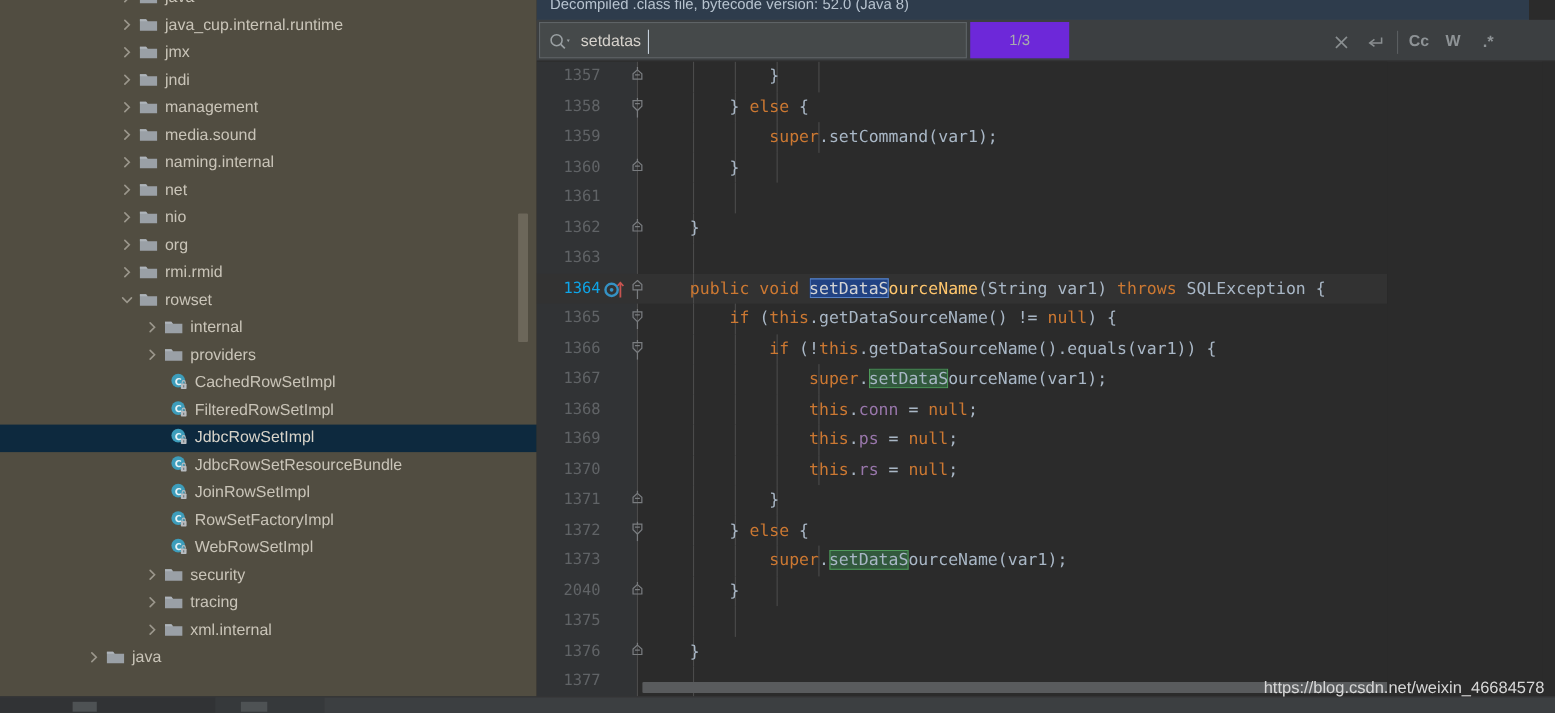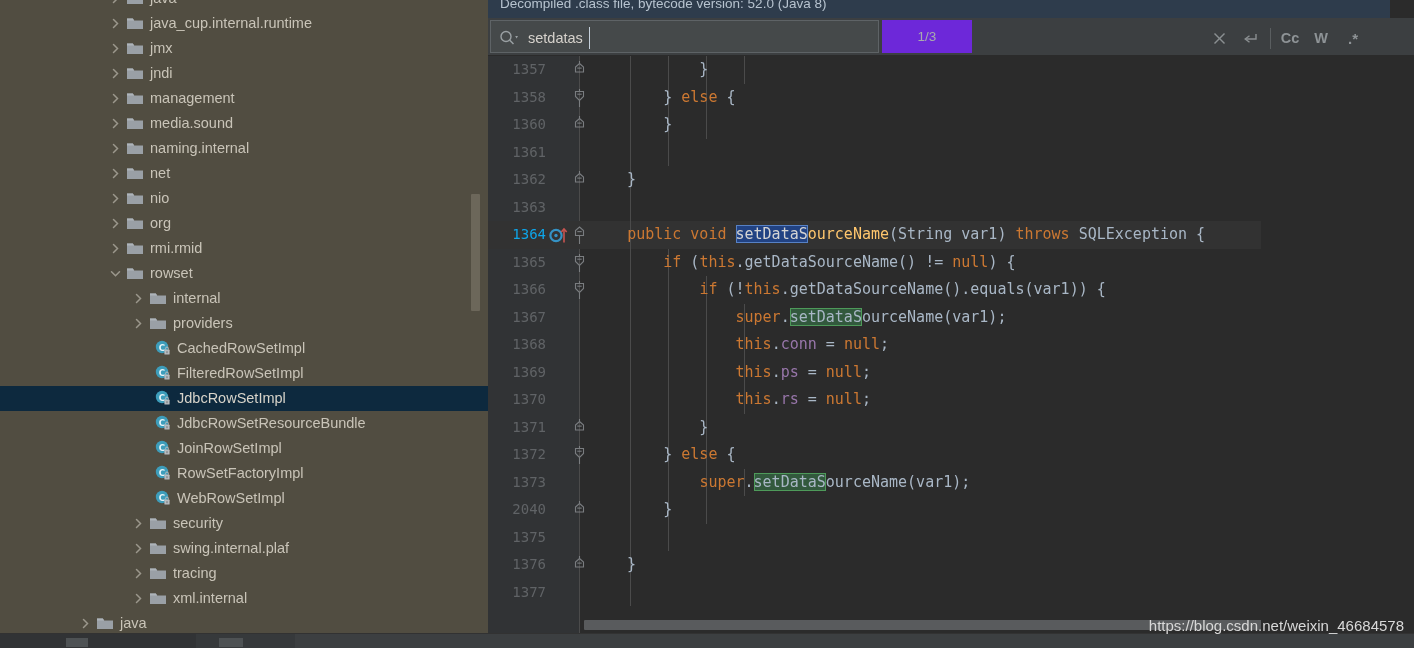--- a/index.html
+++ b/index.html
@@ -490,26 +490,20 @@
               <path d="M3.5 1.5 L7.5 5.5 L3.5 9.5" fill="none" stroke="#9b978c" stroke-width="1.5" stroke-linecap="round"></path>
             </svg></span><span class="folder-icon"><svg width="16" height="13" viewBox="0 0 16 13">
               <path d="M0 1.5 L5.8 1.5 L7.2 3.4 L16 3.4 L16 12 L0 12 Z" fill="#9aa0a6"></path>
               <path d="M0 1.5 L5.8 1.5 L7.2 3.4 L0 3.4 Z" fill="#aeb4ba"></path>
             </svg></span><span class="tree-label">security</span></div>
         <div class="tree-row"><span style="display: inline-block; width: 133px;"></span><span class="arrow"><svg width="11" height="11" viewBox="0 0 11 11">
               <path d="M3.5 1.5 L7.5 5.5 L3.5 9.5" fill="none" stroke="#9b978c" stroke-width="1.5" stroke-linecap="round"></path>
             </svg></span><span class="folder-icon"><svg width="16" height="13" viewBox="0 0 16 13">
               <path d="M0 1.5 L5.8 1.5 L7.2 3.4 L16 3.4 L16 12 L0 12 Z" fill="#9aa0a6"></path>
               <path d="M0 1.5 L5.8 1.5 L7.2 3.4 L0 3.4 Z" fill="#aeb4ba"></path>
-            </svg></span><span class="tree-label">swing.internal.plaf</span></div>
-        <div class="tree-row"><span style="display: inline-block; width: 133px;"></span><span class="arrow"><svg width="11" height="11" viewBox="0 0 11 11">
-              <path d="M3.5 1.5 L7.5 5.5 L3.5 9.5" fill="none" stroke="#9b978c" stroke-width="1.5" stroke-linecap="round"></path>
-            </svg></span><span class="folder-icon"><svg width="16" height="13" viewBox="0 0 16 13">
-              <path d="M0 1.5 L5.8 1.5 L7.2 3.4 L16 3.4 L16 12 L0 12 Z" fill="#9aa0a6"></path>
-              <path d="M0 1.5 L5.8 1.5 L7.2 3.4 L0 3.4 Z" fill="#aeb4ba"></path>
             </svg></span><span class="tree-label">tracing</span></div>
         <div class="tree-row"><span style="display: inline-block; width: 133px;"></span><span class="arrow"><svg width="11" height="11" viewBox="0 0 11 11">
               <path d="M3.5 1.5 L7.5 5.5 L3.5 9.5" fill="none" stroke="#9b978c" stroke-width="1.5" stroke-linecap="round"></path>
             </svg></span><span class="folder-icon"><svg width="16" height="13" viewBox="0 0 16 13">
               <path d="M0 1.5 L5.8 1.5 L7.2 3.4 L16 3.4 L16 12 L0 12 Z" fill="#9aa0a6"></path>
               <path d="M0 1.5 L5.8 1.5 L7.2 3.4 L0 3.4 Z" fill="#aeb4ba"></path>
             </svg></span><span class="tree-label">xml.internal</span></div>
         <div class="tree-row"><span style="display: inline-block; width: 80px;"></span><span class="arrow"><svg width="11" height="11" viewBox="0 0 11 11">
               <path d="M3.5 1.5 L7.5 5.5 L3.5 9.5" fill="none" stroke="#9b978c" stroke-width="1.5" stroke-linecap="round"></path>
             </svg></span><span class="folder-icon"><svg width="16" height="13" viewBox="0 0 16 13">
@@ -570,20 +564,21 @@
                 <line x1="5.5" y1="0" x2="5.5" y2="2.5" stroke="#7a7d80" stroke-width="1.1"></line>
                 <path d="M5.5 2.5 L9.5 6.1 L9.5 11 L1.5 11 L1.5 6.1 Z" fill="none" stroke="#7a7d80" stroke-width="1.1"></path>
                 <line x1="3.3" y1="7.1" x2="7.7" y2="7.1" stroke="#7a7d80" stroke-width="1.1"></line>
               </svg></span><span class="code-text"><span class="pun">            }</span></span></div>
           <div class="code-line"><span class="guide g1"></span><span class="guide g2"></span><span class="guide g3"></span><span class="ln">1358</span><span class="fold"><svg width="11" height="18" viewBox="0 0 11 18">
                 <line x1="5.5" y1="0" x2="5.5" y2="2.5" stroke="#7a7d80" stroke-width="1.1"></line>
                 <path d="M1.5 2.5 L9.5 2.5 L9.5 7.5 L5.5 11.5 L1.5 7.5 Z" fill="none" stroke="#7a7d80" stroke-width="1.1"></path>
                 <line x1="3.3" y1="5.2" x2="7.7" y2="5.2" stroke="#7a7d80" stroke-width="1.1"></line>
                 <line x1="5.5" y1="11.5" x2="5.5" y2="18" stroke="#7a7d80" stroke-width="1.1"></line>
               </svg></span><span class="code-text"><span class="pun">        } </span><span class="kw">else</span><span class="pun"> {</span></span></div>
+          <div class="code-line"><span class="guide g1"></span><span class="guide g2"></span><span class="guide g3"></span><span class="guide g4"></span><span class="ln">1359</span><span class="code-text"><span class="pun">            </span><span class="kw">super</span><span class="pun">.</span><span class="typ">setCommand</span><span class="pun">(var1);</span></span></div>
           <div class="code-line"><span class="guide g1"></span><span class="guide g2"></span><span class="guide g3"></span><span class="ln">1360</span><span class="fold"><svg width="11" height="18" viewBox="0 0 11 18">
                 <line x1="5.5" y1="0" x2="5.5" y2="2.5" stroke="#7a7d80" stroke-width="1.1"></line>
                 <path d="M5.5 2.5 L9.5 6.1 L9.5 11 L1.5 11 L1.5 6.1 Z" fill="none" stroke="#7a7d80" stroke-width="1.1"></path>
                 <line x1="3.3" y1="7.1" x2="7.7" y2="7.1" stroke="#7a7d80" stroke-width="1.1"></line>
               </svg></span><span class="code-text"><span class="pun">        }</span></span></div>
           <div class="code-line"><span class="guide g1"></span><span class="guide g2"></span><span class="ln">1361</span><span class="code-text"></span></div>
           <div class="code-line"><span class="guide g1"></span><span class="ln">1362</span><span class="fold"><svg width="11" height="18" viewBox="0 0 11 18">
                 <line x1="5.5" y1="0" x2="5.5" y2="2.5" stroke="#7a7d80" stroke-width="1.1"></line>
                 <path d="M5.5 2.5 L9.5 6.1 L9.5 11 L1.5 11 L1.5 6.1 Z" fill="none" stroke="#7a7d80" stroke-width="1.1"></path>
                 <line x1="3.3" y1="7.1" x2="7.7" y2="7.1" stroke="#7a7d80" stroke-width="1.1"></line>

